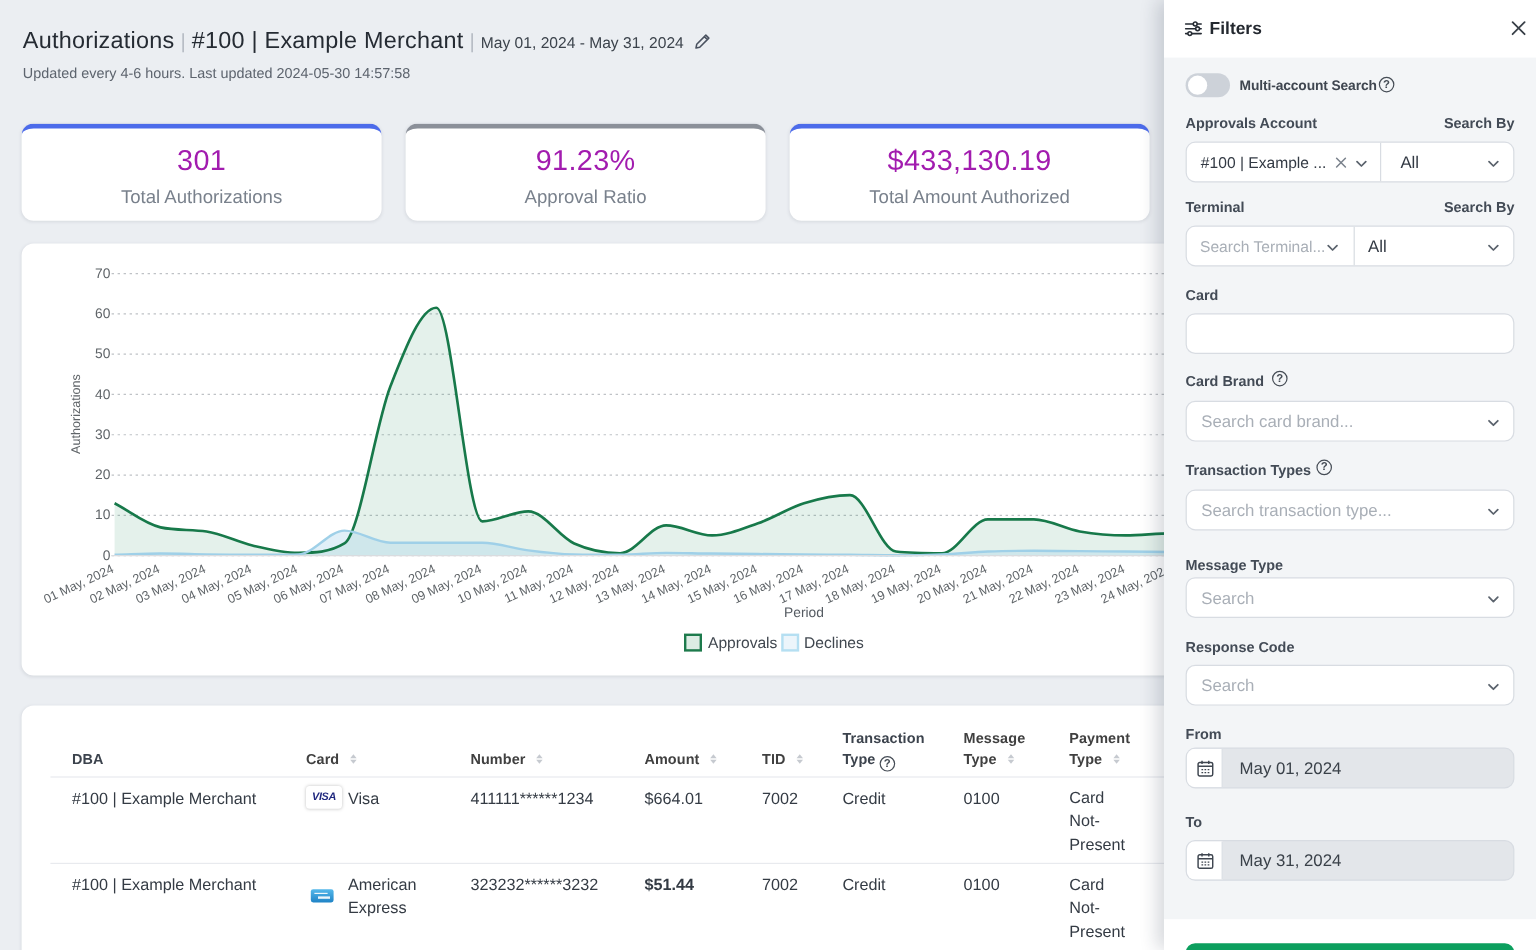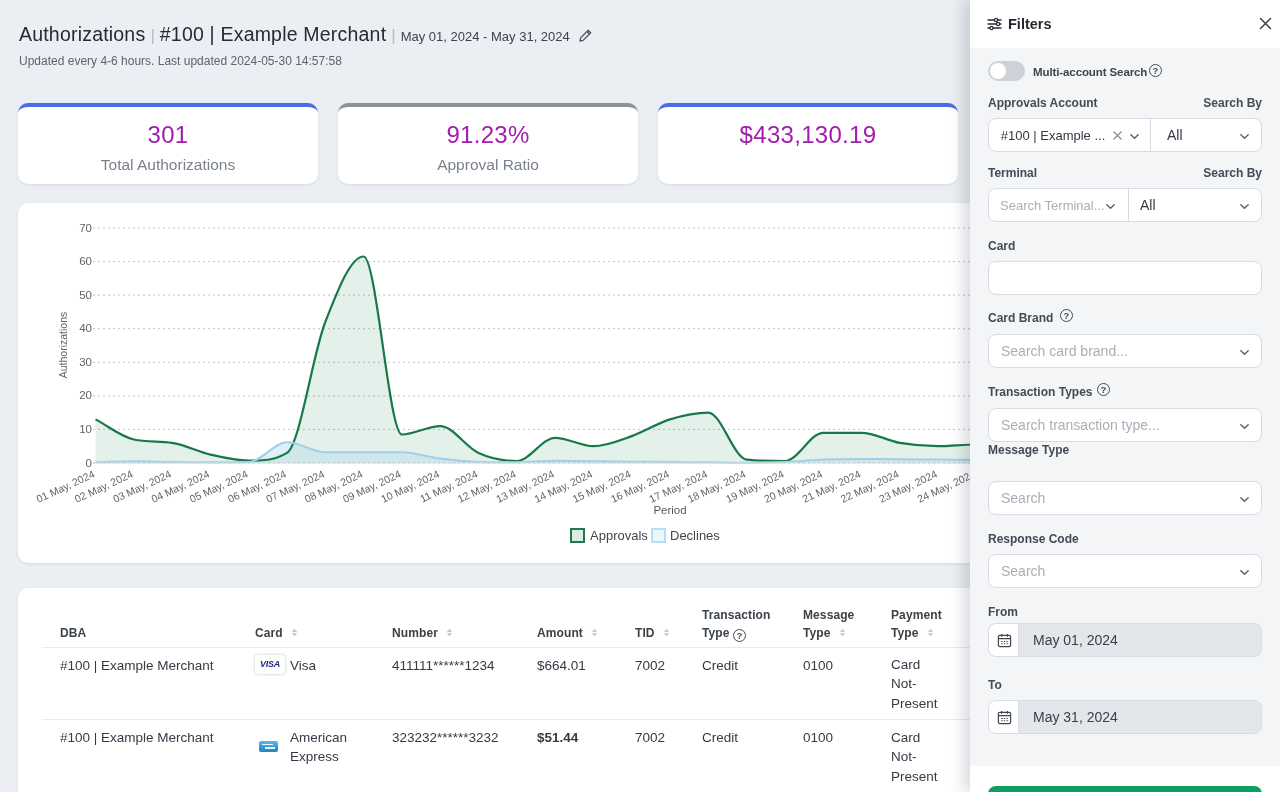--- a/index.html
+++ b/index.html
@@ -52,20 +52,21 @@
 <div class="scard" style="left:18px;">
   <div class="num">301</div>
     <div class="lbl">Total Authorizations</div>
   </div>
 <div class="scard" style="left:338px;border-top-color:#8b9099;">
   <div class="num">91.23%</div>
     <div class="lbl">Approval Ratio</div>
   </div>
 <div class="scard" style="left:658px;">
   <div class="num">$433,130.19</div>
+    <div class="lbl">Total Amount Authorized</div>
   </div>
 
 <div class="card" style="left:18px;top:203px;width:1244px;height:360px;">
 <svg width="1244" height="360" viewBox="0 0 1244 360" style="position:absolute;left:0;top:0;">
   <line x1="75" x2="1220" y1="260.0" y2="260.0" stroke="#bfc2c6" stroke-width="1" stroke-dasharray="2,3"></line>
       <line x1="75" x2="1220" y1="226.4" y2="226.4" stroke="#bfc2c6" stroke-width="1" stroke-dasharray="2,3"></line>
       <line x1="75" x2="1220" y1="192.9" y2="192.9" stroke="#bfc2c6" stroke-width="1" stroke-dasharray="2,3"></line>
       <line x1="75" x2="1220" y1="159.3" y2="159.3" stroke="#bfc2c6" stroke-width="1" stroke-dasharray="2,3"></line>
       <line x1="75" x2="1220" y1="125.7" y2="125.7" stroke="#bfc2c6" stroke-width="1" stroke-dasharray="2,3"></line>
       <line x1="75" x2="1220" y1="92.1" y2="92.1" stroke="#bfc2c6" stroke-width="1" stroke-dasharray="2,3"></line>
@@ -238,21 +239,21 @@
 
   <div class="dlabel" style="left:18px;top:385px;">Transaction Types</div>
   <div class="qm" style="position:absolute;left:127px;top:383px;">?</div>
   <div class="dinput" style="top:408px;">
       <div class="ph">Search transaction type...</div>
       <svg class="chev" viewBox="0 0 12 12" fill="none" stroke="#5b636d" stroke-width="1.6" stroke-linecap="round" stroke-linejoin="round">
         <path d="M2 4l4 4 4-4"></path>
       </svg>
     </div>
 
-  <div class="dlabel" style="left:18px;top:443px;">Message Type</div>
+  <div class="dlabel" style="left:18px;top:464px;">Message Type</div>
   <div class="dinput" style="top:481px;">
       <div class="ph">Search</div>
       <svg class="chev" viewBox="0 0 12 12" fill="none" stroke="#5b636d" stroke-width="1.6" stroke-linecap="round" stroke-linejoin="round">
         <path d="M2 4l4 4 4-4"></path>
       </svg>
     </div>
 
   <div class="dlabel" style="left:18px;top:532px;">Response Code</div>
   <div class="dinput" style="top:554px;">
       <div class="ph">Search</div>

